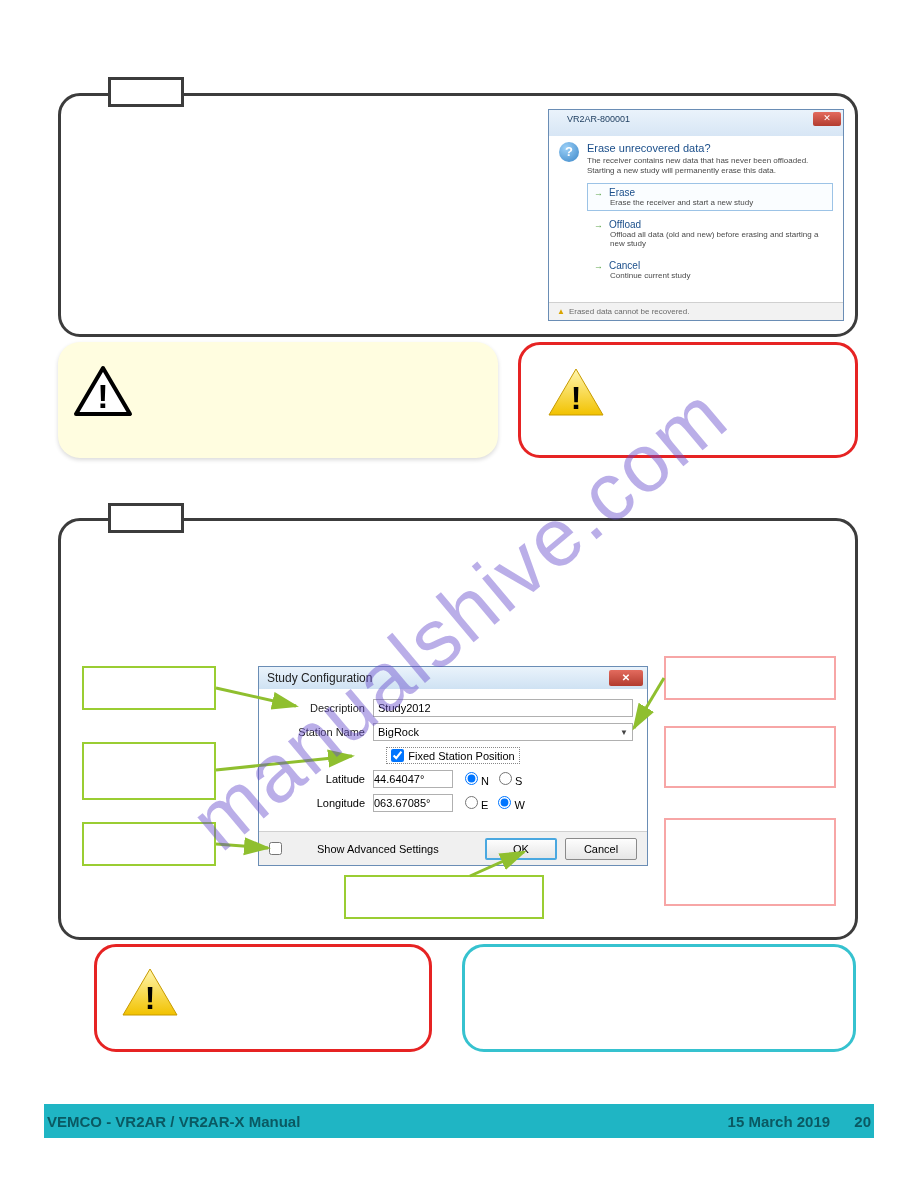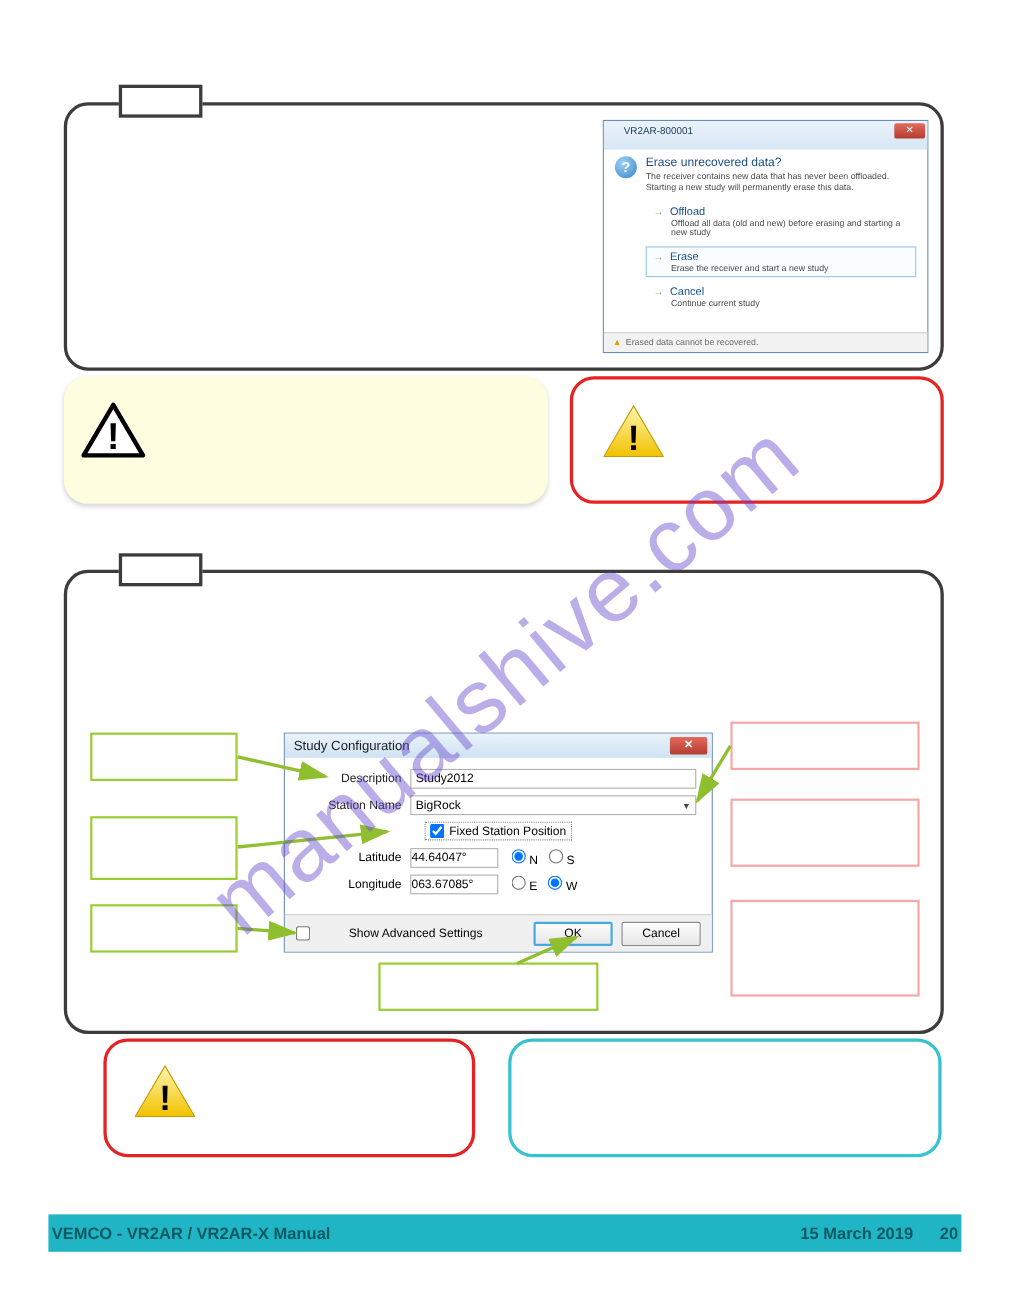--- a/index.html
+++ b/index.html
@@ -111,27 +111,27 @@
     </div>
     <div class="dlg1-body">
       <div class="dlg1-q">
         <div class="q-icon">?</div>
         <div>
           <h4>Erase unrecovered data?</h4>
           <p>The receiver contains new data that has never been offloaded. Starting a new study will permanently erase this data.</p>
         </div>
       </div>
       <div class="dlg1-opts">
+        <div class="opt hi">
+          <span class="arrow">→</span><span class="ot">Erase</span>
+          <span class="od">Erase the receiver and start a new study</span>
+        </div>
         <div class="opt">
           <span class="arrow">→</span><span class="ot">Offload</span>
           <span class="od">Offload all data (old and new) before erasing and starting a new study</span>
-        </div>
-        <div class="opt hi">
-          <span class="arrow">→</span><span class="ot">Erase</span>
-          <span class="od">Erase the receiver and start a new study</span>
         </div>
         <div class="opt">
           <span class="arrow">→</span><span class="ot">Cancel</span>
           <span class="od">Continue current study</span>
         </div>
       </div>
     </div>
     <div class="dlg1-foot">
       <span class="w">▲</span><span>Erased data cannot be recovered.</span>
     </div>

